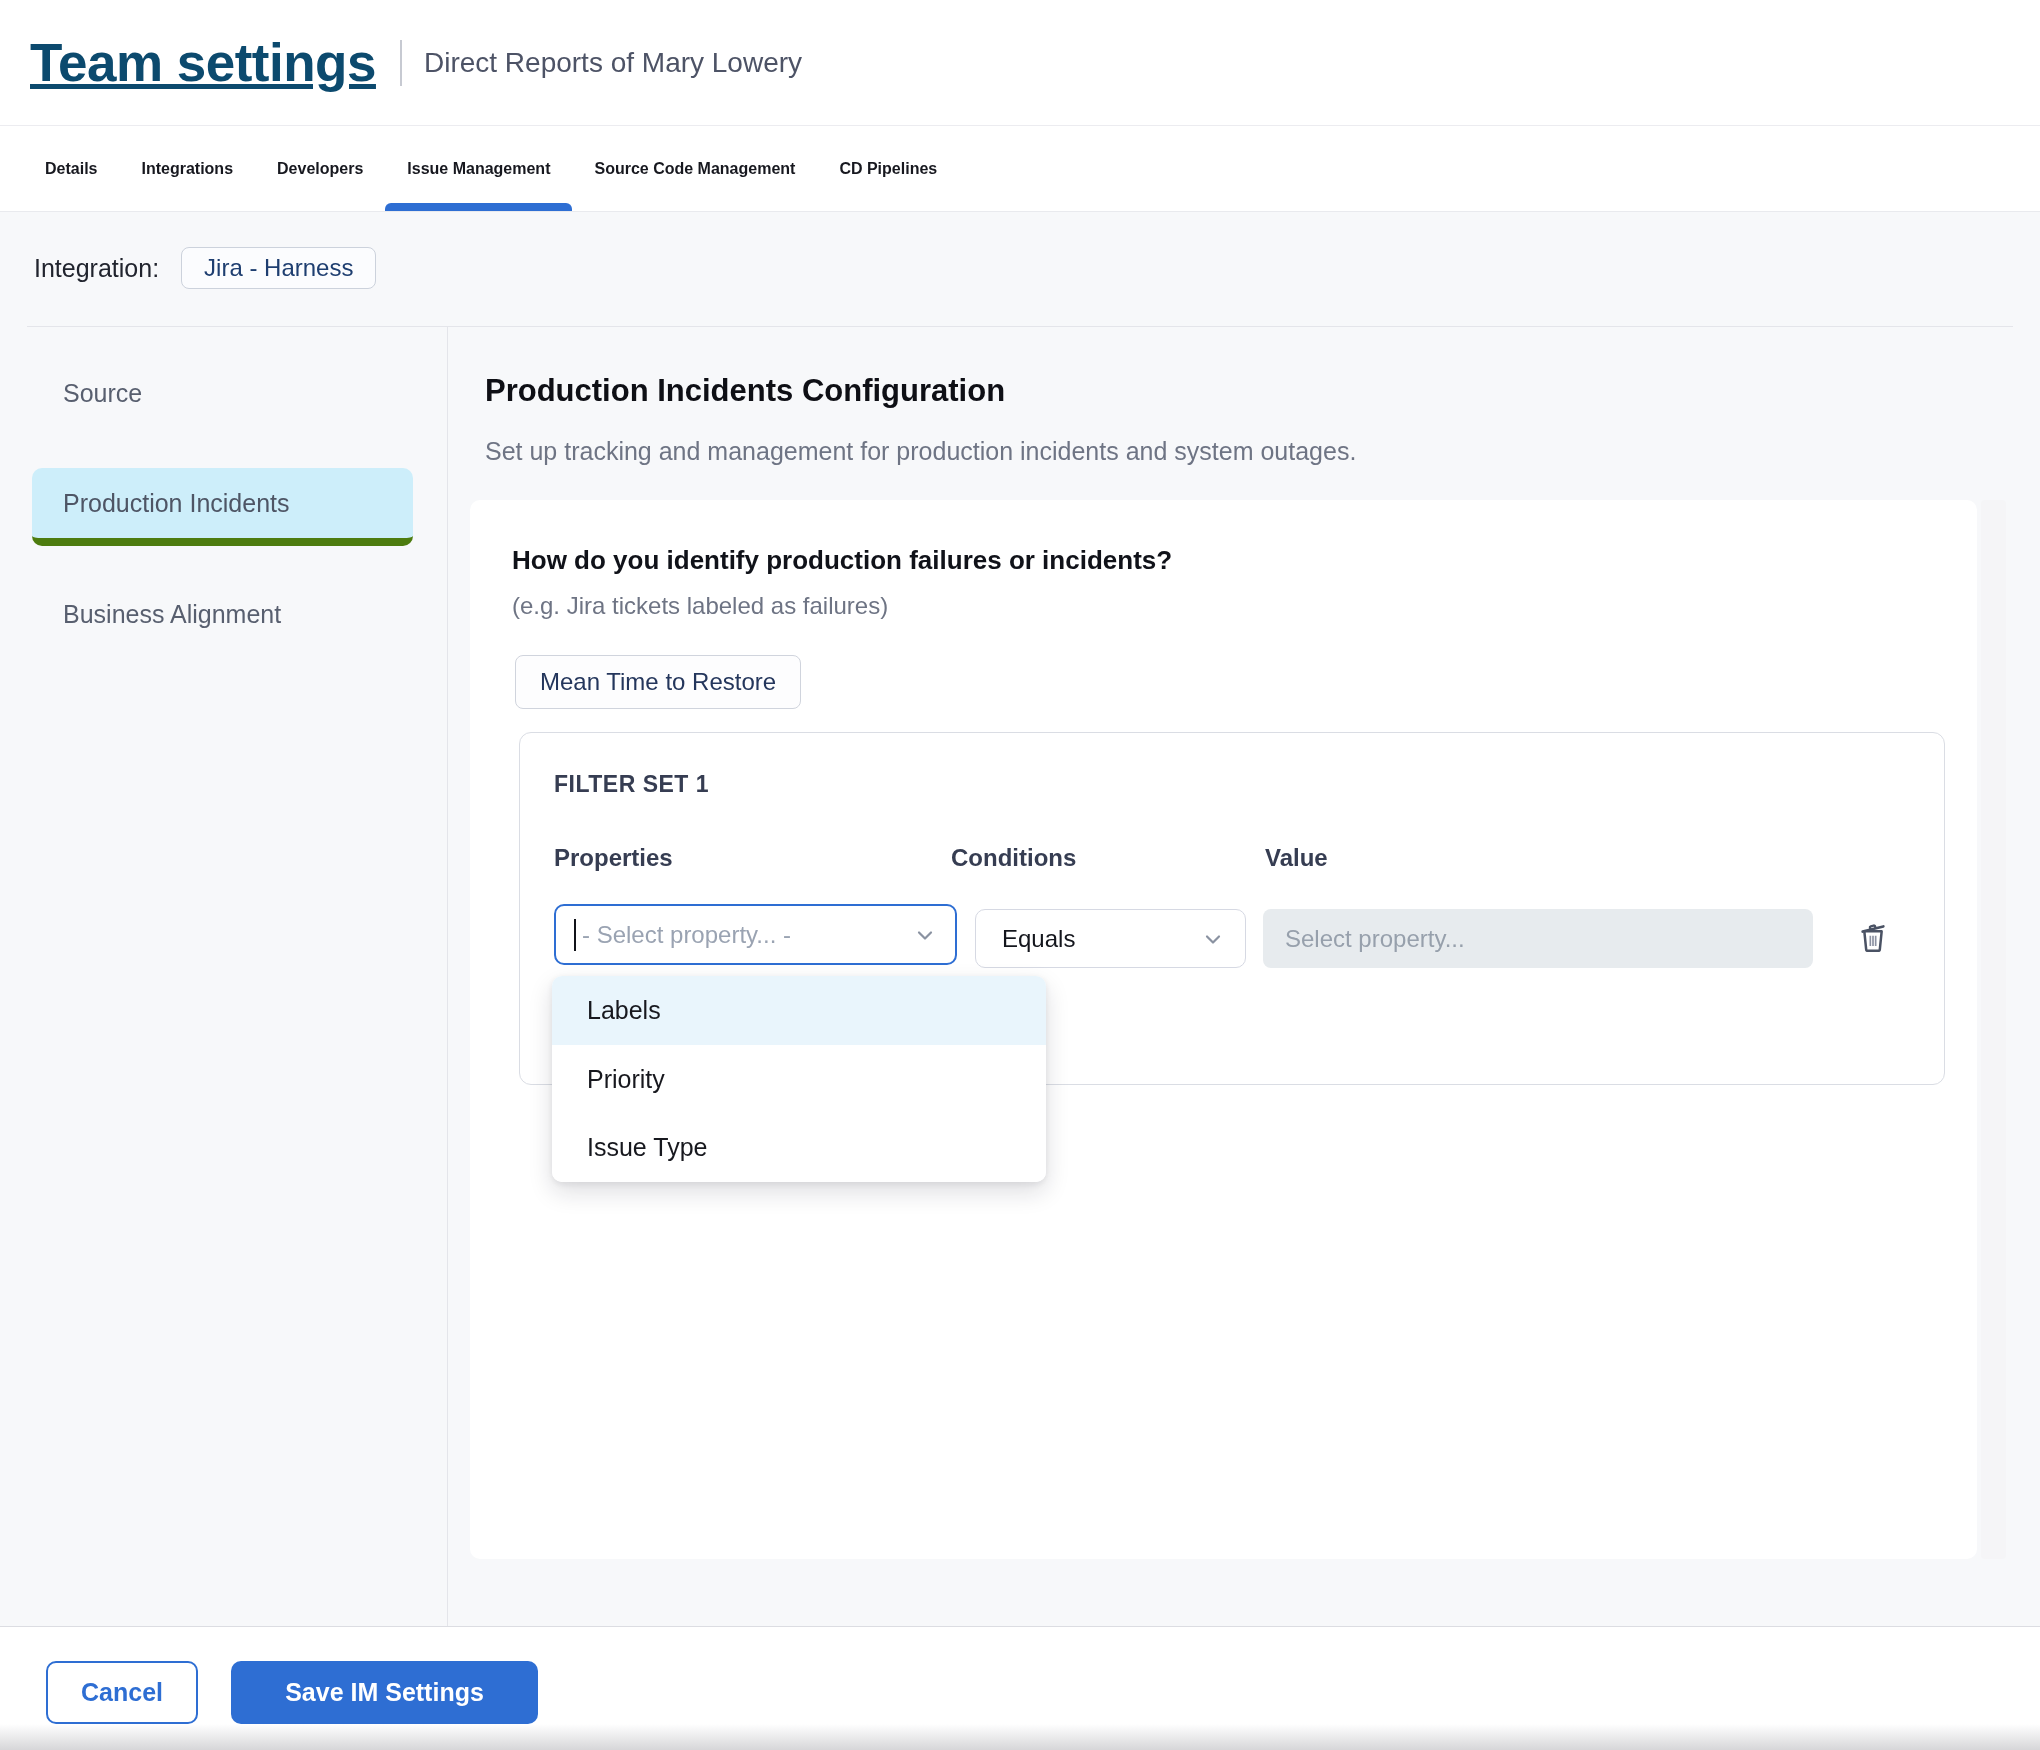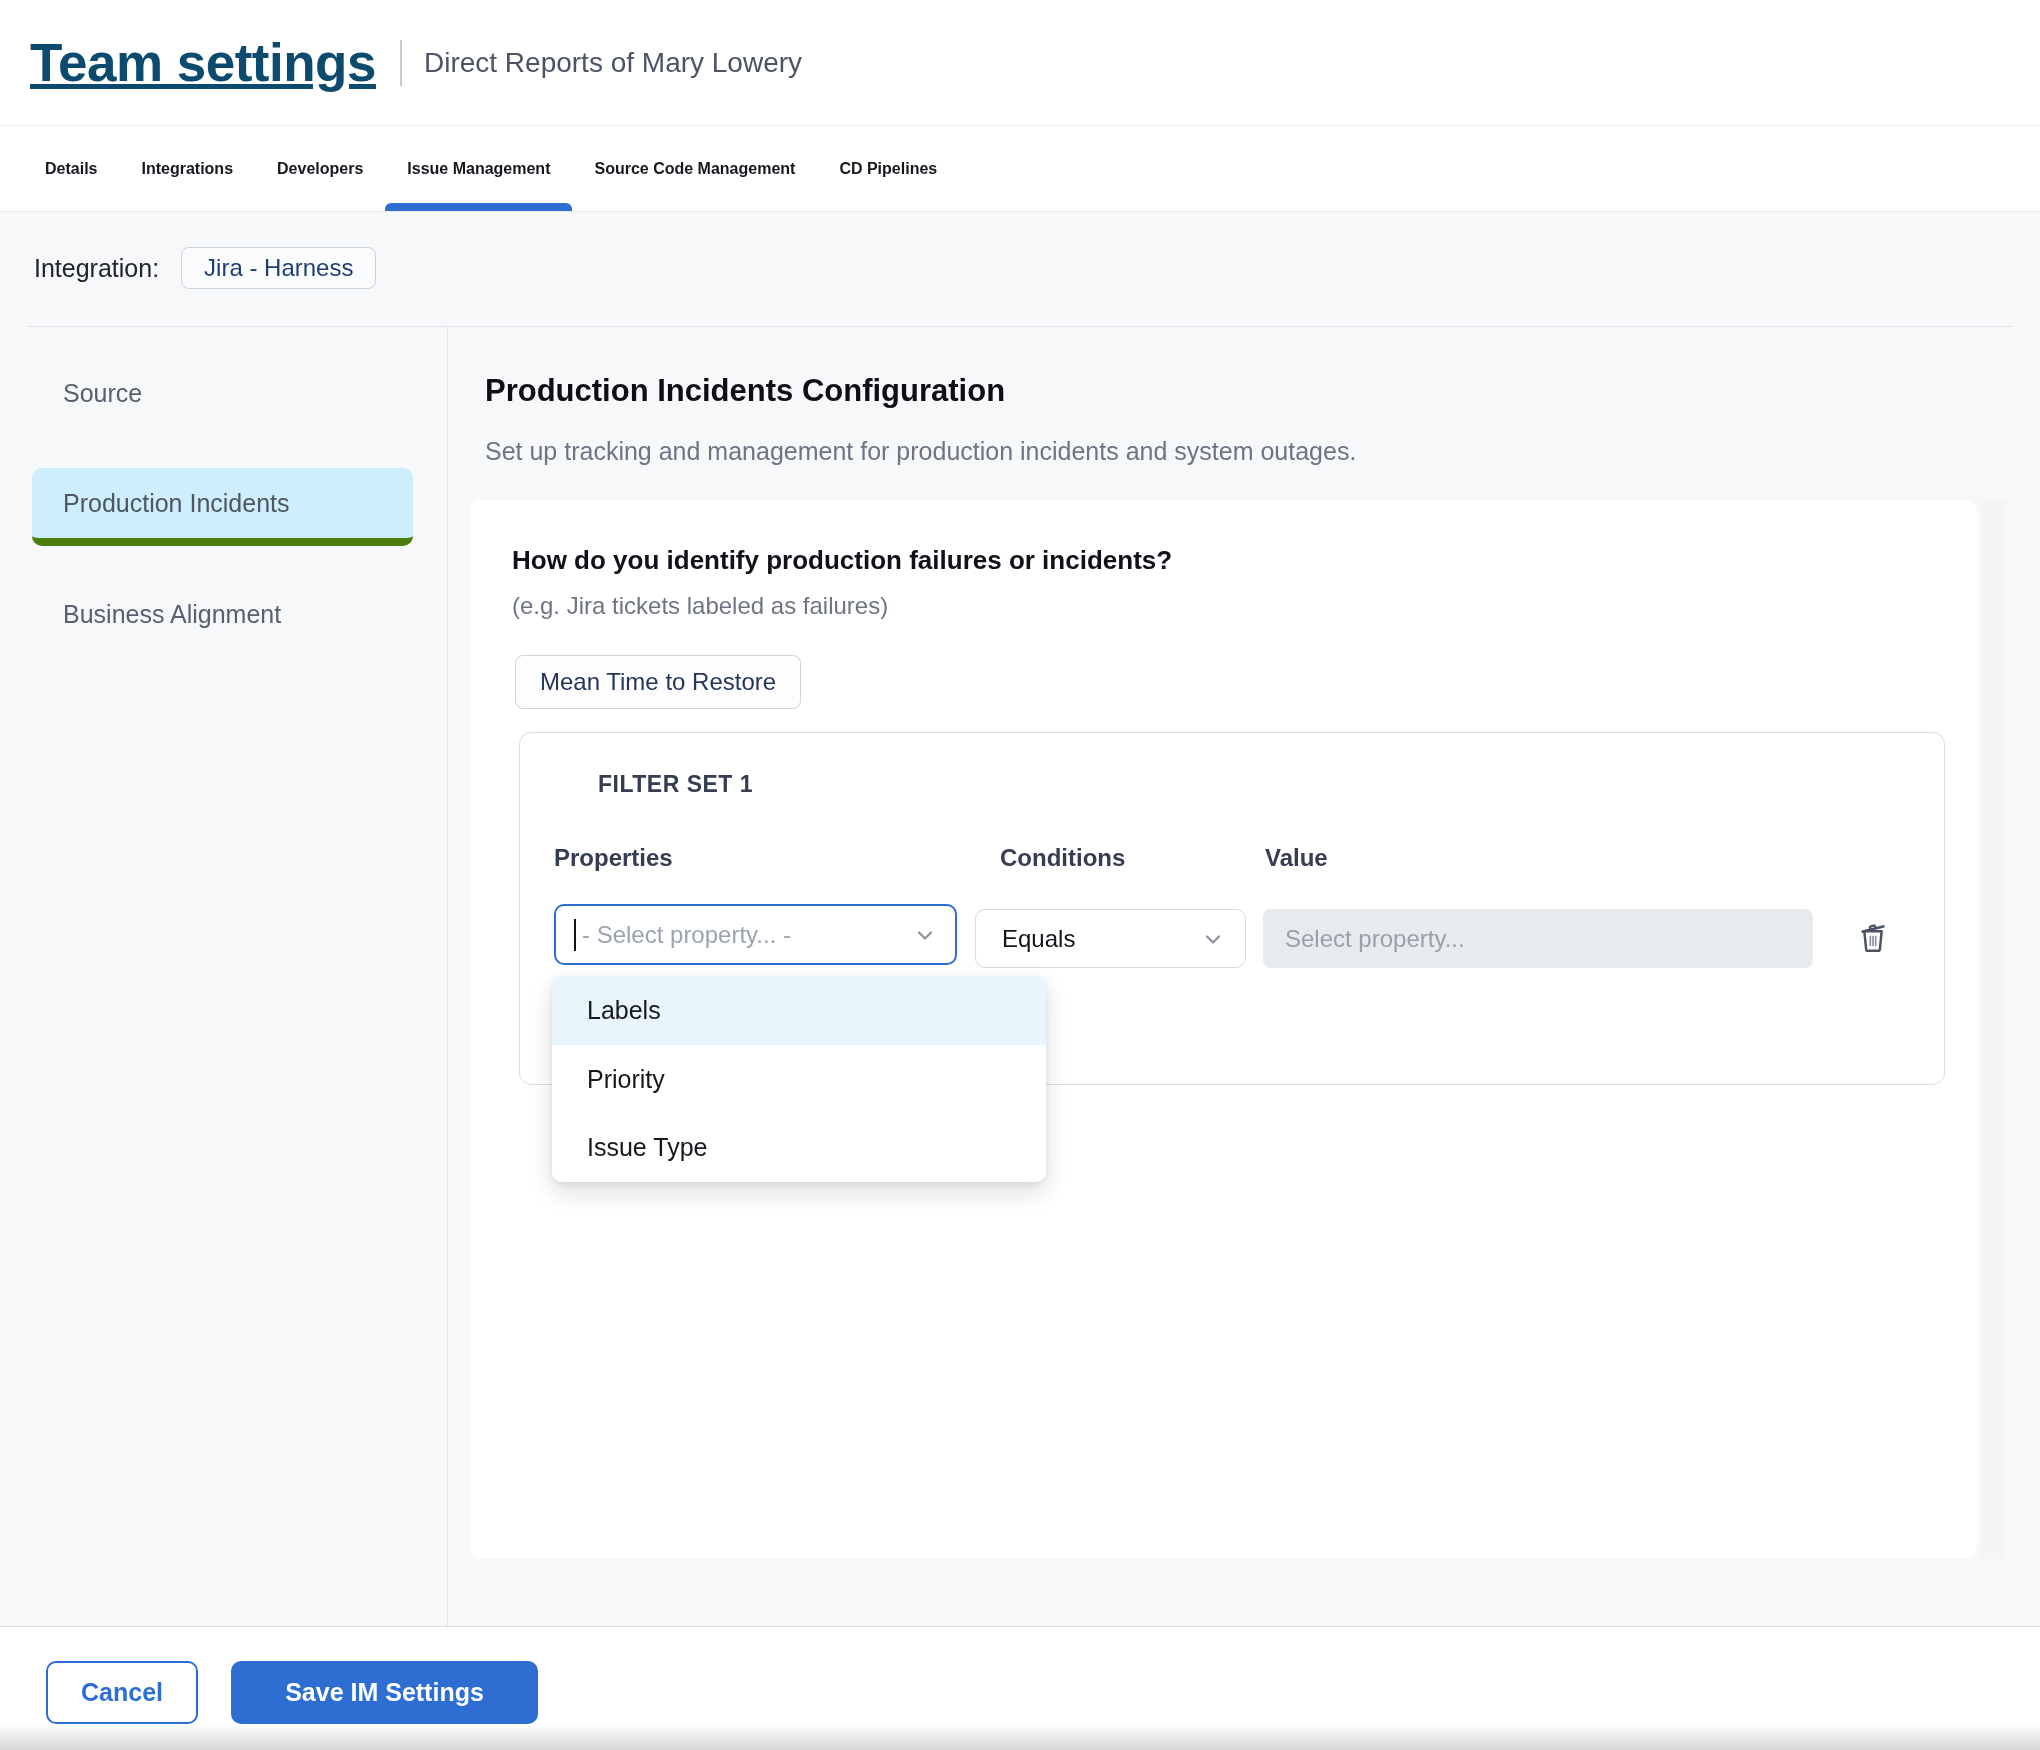--- a/index.html
+++ b/index.html
@@ -84,24 +84,24 @@
     display:inline-flex; align-items:center;
     border:1.5px solid #d0d4dd; border-radius:8px; background:#fdfdfe;
     font-size:24px; font-weight:500; color:#24365c; cursor:pointer;
   }
 
   
   .filter-card {
     position:absolute; left:49px; top:232px; width:1426px; height:353px;
     border:1px solid #dadde4; border-radius:12px; background:#fff;
   }
-  .fs-title { position:absolute; left:34px; top:38px; font-size:23px; font-weight:700; color:#363d52; letter-spacing:0.5px;margin-left:44px; }
+  .fs-title { position:absolute; left:34px; top:38px; font-size:23px; font-weight:700; color:#363d52; letter-spacing:0.5px; }
   .col-label { position:absolute; top:111px; font-size:24px; font-weight:700; color:#363d52; }
   .col-properties { left:34px; }
-  .col-conditions { left:480px; }
+  .col-conditions { left:431px; }
   .col-value { left:745px; }
 
   .select-properties {
     position:absolute; left:34px; top:171px; width:403px; height:61px;
     border:2px solid var(--accent-blue,#2e6ed3); border-radius:10px; background:#fff;
     display:flex; align-items:center; padding:0 18px; cursor:text;
   }
   .text-caret { width:2px; height:32px; background:#111319; }
   .select-placeholder { margin-left:6px; font-size:24px; color:#9aa3b2; flex:1; white-space:nowrap; overflow:hidden; }
   .chev { flex:none; width:24px; height:24px; }

